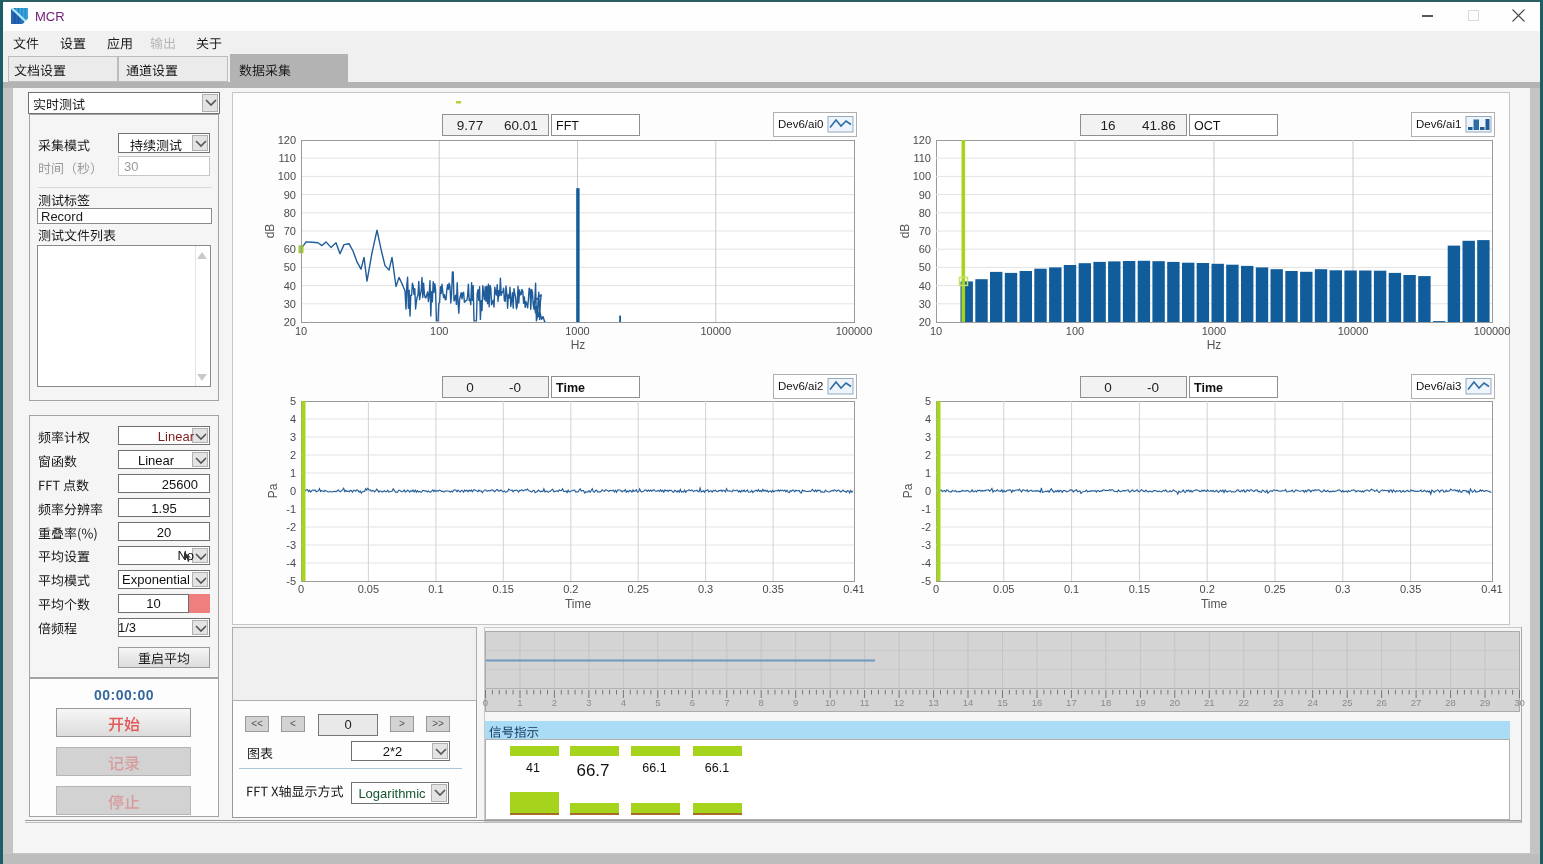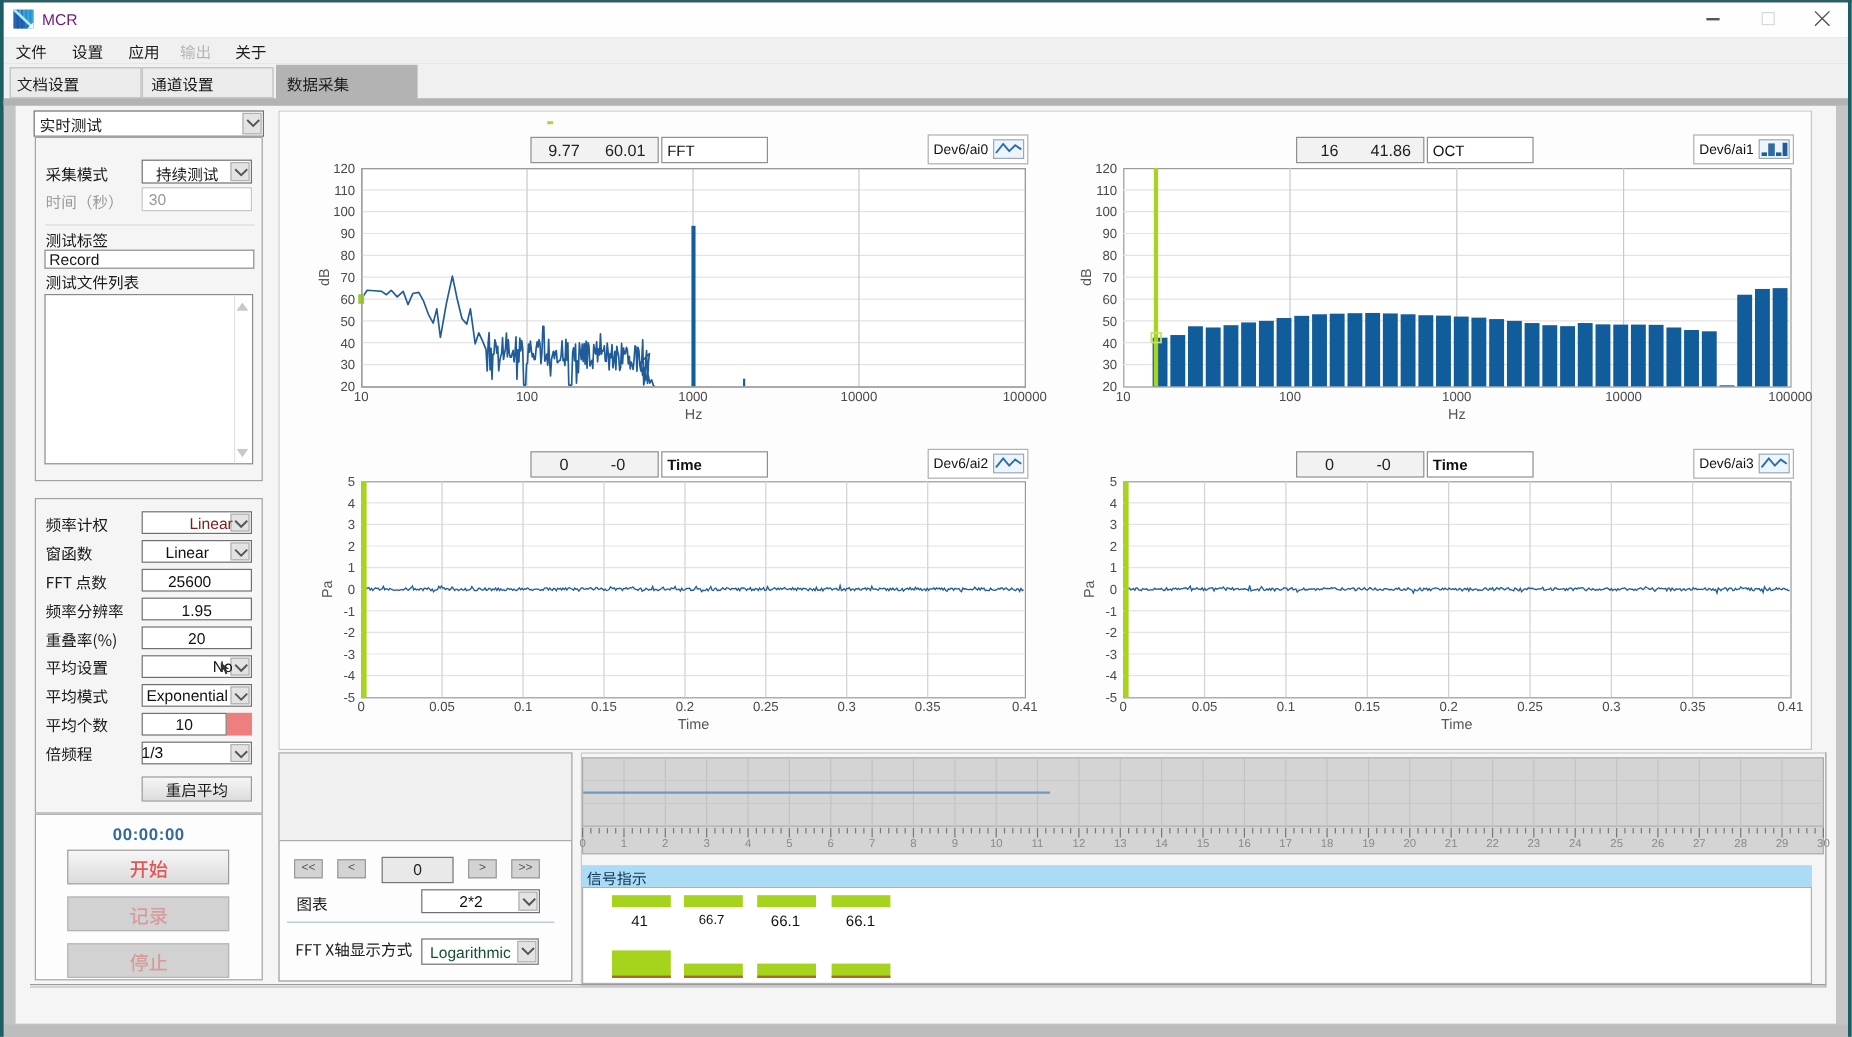--- a/index.html
+++ b/index.html
@@ -131,21 +131,21 @@
       <svg width="12" height="8">
         <path d="M1 1 L6 6 L11 1" fill="none" stroke="#555" stroke-width="1.6"></path>
       </svg>
     </div>
   </div>
 <div class="ab" style="left:118px;top:452.8px;width:76px;text-align:center;font-size:13px;color:#111">Linear</div>
 <svg class="ab" style="left:38.0px;top:476.7px;overflow:visible" width="51" height="17">
     <path transform="translate(0,13.3)" fill="#1c1c1c" d="M1.3 0.0H2.5V-4.3H6.1V-5.3H2.5V-8.5H6.8V-9.5H1.3Z M8.5 0.0H9.7V-4.3H13.3V-5.3H9.7V-8.5H14.0V-9.5H8.5Z M17.6 0.0H18.8V-8.5H21.7V-9.5H14.8V-8.5H17.6Z M28.1 -6.0H34.9V-3.7H28.1ZM29.5 -1.7C29.6 -0.8 29.7 0.3 29.7 0.9L30.7 0.8C30.7 0.2 30.6 -0.9 30.4 -1.7ZM32.2 -1.7C32.5 -0.8 32.9 0.2 33.1 0.9L34.0 0.7C33.9 0.0 33.4 -1.1 33.0 -1.8ZM34.8 -1.8C35.5 -0.9 36.2 0.2 36.5 0.9L37.4 0.5C37.1 -0.2 36.3 -1.3 35.7 -2.1ZM27.4 -2.0C26.9 -1.1 26.3 0.0 25.6 0.6L26.5 1.0C27.2 0.3 27.9 -0.8 28.3 -1.8ZM27.2 -7.0V-2.8H35.9V-7.0H31.9V-8.6H36.9V-9.5H31.9V-10.9H31.0V-7.0Z M43.8 -10.7C43.6 -10.2 43.2 -9.4 42.8 -8.9L43.5 -8.6C43.8 -9.1 44.3 -9.7 44.6 -10.3ZM39.2 -10.3C39.5 -9.8 39.9 -9.0 40.0 -8.6L40.7 -8.9C40.6 -9.4 40.3 -10.1 39.9 -10.6ZM43.4 -3.4C43.1 -2.7 42.7 -2.1 42.2 -1.6C41.7 -1.9 41.2 -2.1 40.7 -2.3C40.9 -2.7 41.1 -3.0 41.3 -3.4ZM39.5 -2.0C40.1 -1.7 40.8 -1.4 41.5 -1.1C40.7 -0.5 39.6 -0.1 38.6 0.2C38.8 0.4 39.0 0.7 39.1 0.9C40.2 0.6 41.4 0.1 42.3 -0.7C42.7 -0.4 43.1 -0.1 43.4 0.1L44.0 -0.6C43.7 -0.8 43.4 -1.0 42.9 -1.2C43.6 -2.0 44.2 -2.9 44.5 -4.0L44.0 -4.2L43.8 -4.2H41.7L42.0 -4.9L41.1 -5.0C41.0 -4.8 40.9 -4.5 40.7 -4.2H39.0V-3.4H40.3C40.1 -2.9 39.8 -2.4 39.5 -2.0ZM41.4 -10.9V-8.5H38.7V-7.7H41.1C40.5 -6.9 39.5 -6.0 38.6 -5.7C38.8 -5.5 39.0 -5.1 39.1 -4.9C39.9 -5.3 40.7 -6.1 41.4 -6.8V-5.3H42.3V-7.0C42.9 -6.6 43.7 -6.0 44.0 -5.7L44.6 -6.4C44.3 -6.6 43.1 -7.3 42.5 -7.7H45.0V-8.5H42.3V-10.9ZM46.2 -10.8C45.9 -8.5 45.3 -6.3 44.3 -5.0C44.5 -4.8 44.9 -4.5 45.0 -4.4C45.4 -4.9 45.7 -5.4 45.9 -6.1C46.2 -4.8 46.6 -3.6 47.1 -2.6C46.3 -1.4 45.3 -0.4 43.9 0.3C44.1 0.5 44.4 0.9 44.5 1.1C45.8 0.4 46.8 -0.5 47.6 -1.7C48.2 -0.6 49.0 0.3 50.0 0.9C50.2 0.7 50.5 0.3 50.7 0.2C49.6 -0.4 48.7 -1.4 48.1 -2.6C48.8 -3.9 49.2 -5.5 49.5 -7.5H50.4V-8.4H46.7C46.9 -9.1 47.0 -9.9 47.1 -10.7ZM48.6 -7.5C48.4 -6.0 48.0 -4.7 47.6 -3.6C47.1 -4.8 46.7 -6.1 46.5 -7.5Z"></path>
   </svg>
 <div class="tb" style="left:118px;top:474.2px;width:92px;height:19px;border-color:#707070"></div>
-<div class="ab" style="left:118px;top:476.7px;width:80px;text-align:center;font-size:13px;color:#111">25600</div>
+<div class="ab" style="left:118px;top:476.7px;width:80px;text-align:right;font-size:13px;color:#111">25600</div>
 <svg class="ab" style="left:38.0px;top:500.6px;overflow:visible" width="65" height="17">
     <path transform="translate(0,13.3)" fill="#1c1c1c" d="M9.1 -6.5C9.1 -2.0 8.9 -0.5 5.8 0.4C6.0 0.6 6.2 0.9 6.3 1.1C9.7 0.1 9.9 -1.7 9.9 -6.5ZM9.5 -1.1C10.3 -0.4 11.5 0.5 12.0 1.1L12.6 0.4C12.0 -0.1 10.9 -1.0 10.0 -1.6ZM5.6 -5.0C4.9 -2.3 3.4 -0.5 0.6 0.3C0.8 0.5 1.1 0.8 1.1 1.1C4.1 0.0 5.7 -1.9 6.4 -4.8ZM1.7 -5.2C1.5 -4.2 1.0 -3.2 0.5 -2.6C0.7 -2.5 1.1 -2.2 1.2 -2.1C1.8 -2.8 2.3 -3.9 2.5 -5.0ZM7.1 -7.9V-1.8H7.9V-7.1H11.1V-1.8H12.0V-7.9H9.6L10.2 -9.3H12.3V-10.2H6.7V-9.3H9.2C9.1 -8.8 8.9 -8.3 8.7 -7.9ZM1.5 -9.8V-6.9H0.5V-6.0H3.2V-2.1H4.1V-6.0H6.5V-6.9H4.3V-8.5H6.2V-9.3H4.3V-10.9H3.5V-6.9H2.3V-9.8Z M23.8 -8.4C23.3 -7.8 22.5 -7.1 21.9 -6.7L22.6 -6.2C23.2 -6.6 24.0 -7.3 24.6 -7.9ZM13.7 -4.4 14.2 -3.6C15.1 -4.0 16.1 -4.6 17.1 -5.1L17.0 -5.9C15.8 -5.3 14.5 -4.7 13.7 -4.4ZM14.1 -7.8C14.8 -7.3 15.7 -6.7 16.1 -6.3L16.8 -6.9C16.3 -7.3 15.5 -7.9 14.8 -8.3ZM21.8 -5.3C22.7 -4.8 23.8 -4.0 24.4 -3.5L25.1 -4.0C24.5 -4.6 23.4 -5.3 22.5 -5.8ZM13.7 -2.6V-1.7H19.0V1.0H20.0V-1.7H25.4V-2.6H20.0V-3.7H19.0V-2.6ZM18.7 -10.8C18.9 -10.5 19.1 -10.1 19.3 -9.8H13.9V-8.9H18.7C18.3 -8.2 17.9 -7.7 17.7 -7.5C17.5 -7.3 17.3 -7.1 17.1 -7.1C17.2 -6.9 17.3 -6.5 17.4 -6.3C17.6 -6.4 17.9 -6.4 19.4 -6.5C18.7 -5.9 18.2 -5.4 17.9 -5.2C17.5 -4.8 17.1 -4.6 16.9 -4.5C17.0 -4.3 17.1 -3.9 17.1 -3.7C17.4 -3.8 17.9 -3.9 21.3 -4.2C21.4 -4.0 21.6 -3.7 21.6 -3.5L22.4 -3.9C22.1 -4.5 21.5 -5.4 20.9 -6.1L20.2 -5.8C20.4 -5.5 20.6 -5.2 20.8 -4.9L18.5 -4.7C19.6 -5.6 20.8 -6.8 21.8 -8.0L21.0 -8.4C20.8 -8.1 20.4 -7.7 20.1 -7.4L18.5 -7.3C18.9 -7.7 19.3 -8.3 19.7 -8.9H25.2V-9.8H20.4C20.2 -10.1 19.9 -10.6 19.6 -11.0Z M34.7 -10.7 33.9 -10.3C34.8 -8.4 36.3 -6.3 37.7 -5.1C37.9 -5.4 38.2 -5.7 38.5 -5.9C37.1 -6.9 35.6 -8.9 34.7 -10.7ZM30.2 -10.7C29.5 -8.7 28.1 -6.9 26.6 -5.7C26.8 -5.6 27.2 -5.2 27.4 -5.0C27.8 -5.3 28.1 -5.6 28.4 -5.9V-5.0H30.9C30.6 -2.8 29.9 -0.8 26.8 0.2C27.1 0.5 27.3 0.8 27.4 1.1C30.8 -0.1 31.6 -2.5 32.0 -5.0H35.5C35.4 -1.8 35.2 -0.5 34.8 -0.2C34.7 -0.1 34.6 -0.0 34.3 -0.0C34.0 -0.0 33.2 -0.0 32.3 -0.1C32.5 0.2 32.6 0.6 32.7 0.9C33.5 0.9 34.3 0.9 34.7 0.9C35.2 0.9 35.5 0.8 35.7 0.4C36.2 -0.1 36.3 -1.5 36.5 -5.5C36.6 -5.7 36.6 -6.0 36.6 -6.0H28.5C29.6 -7.2 30.6 -8.7 31.3 -10.4Z M44.4 -8.3C44.4 -7.0 44.2 -5.3 43.9 -4.3L44.6 -4.1C45.0 -5.2 45.1 -6.9 45.1 -8.2ZM45.8 -10.8V-6.0C45.8 -3.6 45.6 -1.3 43.4 0.4C43.6 0.5 43.9 0.8 44.0 1.0C46.4 -0.8 46.6 -3.3 46.6 -6.0V-10.8ZM40.2 -8.0C40.4 -7.3 40.6 -6.4 40.6 -5.8L41.4 -6.0C41.3 -6.6 41.1 -7.5 40.9 -8.2ZM47.5 -8.0C47.8 -7.3 47.9 -6.4 48.0 -5.8L48.7 -6.0C48.7 -6.6 48.5 -7.5 48.2 -8.2ZM40.8 -10.6C41.0 -10.2 41.3 -9.6 41.4 -9.2H39.7V-8.4H43.8V-9.2H42.4C42.2 -9.7 41.9 -10.3 41.6 -10.8ZM39.7 -3.4V-2.6H41.3C41.2 -1.5 40.9 -0.4 39.7 0.4C39.9 0.6 40.2 0.9 40.3 1.1C41.7 0.1 42.1 -1.3 42.2 -2.6H43.8V-3.4H42.2V-4.9H43.9V-5.8H42.8C43.0 -6.4 43.3 -7.3 43.5 -8.0L42.7 -8.2C42.5 -7.5 42.3 -6.5 42.0 -5.8H39.6V-4.9H41.3V-3.4ZM48.3 -10.7C48.5 -10.2 48.8 -9.7 48.9 -9.2H47.1V-8.4H51.3V-9.2H49.9C49.7 -9.7 49.4 -10.4 49.1 -10.9ZM47.1 -3.0V-2.2H48.8V1.0H49.7V-2.2H51.3V-3.0H49.7V-4.9H51.5V-5.7H50.2C50.5 -6.4 50.8 -7.3 51.0 -8.0L50.2 -8.2C50.0 -7.5 49.7 -6.4 49.5 -5.7H46.9V-4.9H48.8V-3.0Z M62.8 -8.4C62.3 -7.8 61.5 -7.1 60.9 -6.7L61.6 -6.2C62.2 -6.6 63.0 -7.3 63.6 -7.9ZM52.7 -4.4 53.2 -3.6C54.1 -4.0 55.1 -4.6 56.1 -5.1L56.0 -5.9C54.8 -5.3 53.5 -4.7 52.7 -4.4ZM53.1 -7.8C53.8 -7.3 54.7 -6.7 55.1 -6.3L55.8 -6.9C55.3 -7.3 54.5 -7.9 53.8 -8.3ZM60.8 -5.3C61.7 -4.8 62.8 -4.0 63.4 -3.5L64.1 -4.0C63.5 -4.6 62.4 -5.3 61.5 -5.8ZM52.7 -2.6V-1.7H58.0V1.0H59.0V-1.7H64.3V-2.6H59.0V-3.7H58.0V-2.6ZM57.7 -10.8C57.9 -10.5 58.1 -10.1 58.3 -9.8H52.9V-8.9H57.7C57.3 -8.2 56.9 -7.7 56.7 -7.5C56.5 -7.3 56.3 -7.1 56.1 -7.1C56.2 -6.9 56.3 -6.5 56.4 -6.3C56.6 -6.4 56.9 -6.4 58.4 -6.5C57.7 -5.9 57.2 -5.4 56.9 -5.2C56.5 -4.8 56.1 -4.6 55.9 -4.5C56.0 -4.3 56.1 -3.9 56.1 -3.7C56.4 -3.8 56.9 -3.9 60.3 -4.2C60.4 -4.0 60.6 -3.7 60.6 -3.5L61.4 -3.9C61.1 -4.5 60.5 -5.4 59.9 -6.1L59.2 -5.8C59.4 -5.5 59.6 -5.2 59.8 -4.9L57.5 -4.7C58.6 -5.6 59.8 -6.8 60.8 -8.0L60.0 -8.4C59.8 -8.1 59.4 -7.7 59.1 -7.4L57.5 -7.3C57.9 -7.7 58.3 -8.3 58.7 -8.9H64.2V-9.8H59.4C59.2 -10.1 58.9 -10.6 58.6 -11.0Z"></path>
   </svg>
 <div class="tb" style="left:118px;top:498.1px;width:92px;height:19px;border-color:#707070"></div>
 <div class="ab" style="left:118px;top:500.6px;width:92px;text-align:center;font-size:13px;color:#111">1.95</div>
 <svg class="ab" style="left:38.0px;top:524.5px;overflow:visible" width="60" height="17">
     <path transform="translate(0,13.3)" fill="#1c1c1c" d="M2.1 -7.0V-3.0H6.0V-2.1H1.7V-1.3H6.0V-0.2H0.7V0.6H12.3V-0.2H6.9V-1.3H11.5V-2.1H6.9V-3.0H11.0V-7.0H6.9V-7.8H12.3V-8.6H6.9V-9.6C8.5 -9.7 9.9 -9.9 11.0 -10.1L10.5 -10.8C8.4 -10.5 4.8 -10.2 1.7 -10.2C1.8 -10.0 1.9 -9.6 1.9 -9.4C3.2 -9.4 4.6 -9.5 6.0 -9.5V-8.6H0.8V-7.8H6.0V-7.0ZM3.0 -4.7H6.0V-3.7H3.0ZM6.9 -4.7H10.0V-3.7H6.9ZM3.0 -6.3H6.0V-5.3H3.0ZM6.9 -6.3H10.0V-5.3H6.9Z M16.2 -9.4C17.1 -9.2 18.0 -9.1 18.9 -8.9C17.7 -8.6 16.5 -8.4 15.3 -8.4C15.4 -8.2 15.5 -7.9 15.6 -7.7C17.1 -7.9 18.7 -8.2 20.2 -8.6C21.2 -8.3 22.1 -8.0 22.8 -7.7L23.4 -8.3C22.8 -8.5 22.0 -8.7 21.2 -8.9C22.1 -9.3 22.8 -9.7 23.3 -10.3L22.9 -10.6L22.7 -10.6H15.7V-9.9H21.8C21.3 -9.6 20.8 -9.4 20.1 -9.2C19.0 -9.5 17.8 -9.7 16.7 -9.8ZM14.1 -4.9V-3.1H15.0V-4.2H24.0V-3.1H24.9V-4.9H24.3L24.9 -5.4C24.5 -5.6 23.9 -5.9 23.3 -6.1C23.9 -6.5 24.5 -6.9 24.9 -7.5L24.3 -7.8L24.2 -7.7H19.8V-7.1H23.6C23.3 -6.9 22.9 -6.6 22.5 -6.4C21.8 -6.7 21.1 -6.9 20.4 -7.0L19.9 -6.6C20.5 -6.4 21.0 -6.2 21.6 -6.1C20.9 -5.8 20.1 -5.6 19.4 -5.5C19.6 -5.4 19.8 -5.1 19.9 -5.0C20.7 -5.1 21.7 -5.4 22.5 -5.7C23.2 -5.5 23.8 -5.2 24.3 -4.9H14.3C15.2 -5.1 16.1 -5.3 16.9 -5.7C17.5 -5.4 18.1 -5.2 18.5 -4.9L19.1 -5.4C18.7 -5.6 18.2 -5.9 17.6 -6.1C18.3 -6.5 18.8 -7.0 19.1 -7.5L18.6 -7.8L18.5 -7.7H14.3V-7.1H17.9C17.6 -6.9 17.3 -6.6 16.9 -6.4C16.3 -6.7 15.7 -6.9 15.0 -7.0L14.6 -6.6C15.1 -6.4 15.6 -6.2 16.0 -6.1C15.3 -5.8 14.6 -5.6 13.8 -5.5C14.0 -5.3 14.1 -5.1 14.2 -4.9ZM16.8 -1.8H22.1V-1.2H16.8ZM16.8 -2.4V-3.0H22.1V-2.4ZM16.8 -0.6H22.1V0.0H16.8ZM15.9 -3.6V0.0H13.7V0.8H25.3V0.0H23.0V-3.6Z M36.8 -8.4C36.3 -7.8 35.5 -7.1 34.9 -6.7L35.6 -6.2C36.2 -6.6 37.0 -7.3 37.6 -7.9ZM26.7 -4.4 27.2 -3.6C28.1 -4.0 29.1 -4.6 30.1 -5.1L30.0 -5.9C28.8 -5.3 27.5 -4.7 26.7 -4.4ZM27.1 -7.8C27.8 -7.3 28.7 -6.7 29.1 -6.3L29.8 -6.9C29.3 -7.3 28.5 -7.9 27.8 -8.3ZM34.8 -5.3C35.7 -4.8 36.8 -4.0 37.4 -3.5L38.1 -4.0C37.5 -4.6 36.4 -5.3 35.5 -5.8ZM26.7 -2.6V-1.7H32.0V1.0H33.0V-1.7H38.4V-2.6H33.0V-3.7H32.0V-2.6ZM31.7 -10.8C31.9 -10.5 32.1 -10.1 32.3 -9.8H26.9V-8.9H31.7C31.3 -8.2 30.9 -7.7 30.7 -7.5C30.5 -7.3 30.3 -7.1 30.1 -7.1C30.2 -6.9 30.3 -6.5 30.4 -6.3C30.6 -6.4 30.9 -6.4 32.4 -6.5C31.7 -5.9 31.2 -5.4 30.9 -5.2C30.5 -4.8 30.1 -4.6 29.9 -4.5C30.0 -4.3 30.1 -3.9 30.1 -3.7C30.4 -3.8 30.9 -3.9 34.3 -4.2C34.4 -4.0 34.6 -3.7 34.6 -3.5L35.4 -3.9C35.1 -4.5 34.5 -5.4 33.9 -6.1L33.2 -5.8C33.4 -5.5 33.6 -5.2 33.8 -4.9L31.5 -4.7C32.6 -5.6 33.8 -6.8 34.8 -8.0L34.0 -8.4C33.8 -8.1 33.4 -7.7 33.1 -7.4L31.5 -7.3C31.9 -7.7 32.3 -8.3 32.7 -8.9H38.2V-9.8H33.4C33.2 -10.1 32.9 -10.6 32.6 -11.0Z M42.1 2.5 42.8 2.2C41.7 0.4 41.2 -1.8 41.2 -4.0C41.2 -6.2 41.7 -8.4 42.8 -10.3L42.1 -10.6C40.9 -8.7 40.2 -6.6 40.2 -4.0C40.2 -1.5 40.9 0.6 42.1 2.5Z M46.1 -3.7C47.4 -3.7 48.2 -4.8 48.2 -6.7C48.2 -8.6 47.4 -9.7 46.1 -9.7C44.8 -9.7 43.9 -8.6 43.9 -6.7C43.9 -4.8 44.8 -3.7 46.1 -3.7ZM46.1 -4.4C45.3 -4.4 44.8 -5.2 44.8 -6.7C44.8 -8.2 45.3 -9.0 46.1 -9.0C46.8 -9.0 47.3 -8.2 47.3 -6.7C47.3 -5.2 46.8 -4.4 46.1 -4.4ZM46.3 0.2H47.1L52.4 -9.7H51.6ZM52.7 0.2C54.0 0.2 54.9 -0.9 54.9 -2.8C54.9 -4.8 54.0 -5.8 52.7 -5.8C51.4 -5.8 50.5 -4.8 50.5 -2.8C50.5 -0.9 51.4 0.2 52.7 0.2ZM52.7 -0.6C51.9 -0.6 51.4 -1.3 51.4 -2.8C51.4 -4.4 51.9 -5.1 52.7 -5.1C53.4 -5.1 54.0 -4.4 54.0 -2.8C54.0 -1.3 53.4 -0.6 52.7 -0.6Z M56.7 2.5C57.8 0.6 58.6 -1.5 58.6 -4.0C58.6 -6.6 57.8 -8.7 56.7 -10.6L55.9 -10.3C57.0 -8.4 57.6 -6.2 57.6 -4.0C57.6 -1.8 57.0 0.4 55.9 2.2Z"></path>
   </svg>
 <div class="tb" style="left:118px;top:522.0px;width:92px;height:19px;border-color:#707070"></div>
 <div class="ab" style="left:118px;top:524.5px;width:92px;text-align:center;font-size:13px;color:#111">20</div>
@@ -689,21 +689,21 @@
     <text x="1035.5" y="79" font-size="9.5" fill="#8a8a8a" text-anchor="middle">30</text>
   </svg>
 <div class="ab" style="left:485px;top:721px;width:1025px;height:18.5px;background:#abdcf5"></div>
 <svg class="ab" style="left:489.0px;top:724.0px;overflow:visible" width="50" height="16">
     <path transform="translate(0,12.8)" fill="#15365c" d="M4.8 -6.6V-5.9H10.9V-6.6ZM4.8 -4.9V-4.1H10.9V-4.9ZM3.9 -8.4V-7.6H11.8V-8.4ZM6.8 -10.2C7.1 -9.7 7.5 -9.0 7.7 -8.5L8.5 -8.9C8.3 -9.3 7.9 -10.0 7.6 -10.5ZM4.6 -3.0V1.0H5.4V0.5H10.1V1.0H11.0V-3.0ZM5.4 -0.3V-2.3H10.1V-0.3ZM3.2 -10.5C2.6 -8.6 1.5 -6.7 0.4 -5.5C0.6 -5.2 0.8 -4.8 0.9 -4.6C1.3 -5.1 1.7 -5.6 2.1 -6.2V1.0H3.0V-7.7C3.4 -8.5 3.8 -9.3 4.0 -10.2Z M15.8 -9.2H21.7V-7.5H15.8ZM14.8 -10.0V-6.6H22.7V-10.0ZM13.3 -5.5V-4.6H15.9C15.6 -3.9 15.3 -3.0 15.0 -2.4H21.6C21.4 -0.9 21.1 -0.2 20.8 0.0C20.6 0.1 20.5 0.1 20.2 0.1C19.8 0.1 18.9 0.1 18.1 0.0C18.2 0.3 18.4 0.7 18.4 0.9C19.2 1.0 20.1 1.0 20.5 1.0C21.0 1.0 21.3 0.9 21.6 0.6C22.0 0.2 22.4 -0.7 22.6 -2.8C22.7 -3.0 22.7 -3.2 22.7 -3.2H16.4L16.9 -4.6H24.2V-5.5Z M35.5 -9.8C34.5 -9.3 32.9 -8.9 31.4 -8.6V-10.5H30.5V-6.9C30.5 -5.8 30.9 -5.5 32.4 -5.5C32.6 -5.5 35.0 -5.5 35.3 -5.5C36.5 -5.5 36.8 -6.0 37.0 -7.6C36.7 -7.7 36.3 -7.8 36.1 -8.0C36.0 -6.6 35.9 -6.4 35.2 -6.4C34.7 -6.4 32.8 -6.4 32.4 -6.4C31.6 -6.4 31.4 -6.5 31.4 -6.9V-7.8C33.1 -8.1 34.9 -8.6 36.2 -9.1ZM31.4 -1.7H35.5V-0.4H31.4ZM31.4 -2.4V-3.7H35.5V-2.4ZM30.5 -4.5V1.0H31.4V0.4H35.5V0.9H36.4V-4.5ZM27.3 -10.5V-8.0H25.6V-7.1H27.3V-4.4L25.4 -3.9L25.7 -3.0L27.3 -3.5V-0.1C27.3 0.1 27.2 0.1 27.1 0.1C26.9 0.1 26.4 0.1 25.8 0.1C25.9 0.4 26.1 0.8 26.1 1.0C26.9 1.0 27.4 1.0 27.8 0.8C28.1 0.7 28.2 0.4 28.2 -0.1V-3.7L29.9 -4.2L29.8 -5.1L28.2 -4.7V-7.1H29.7V-8.0H28.2V-10.5Z M40.4 -4.4C39.9 -3.0 39.0 -1.6 37.9 -0.7C38.2 -0.6 38.6 -0.3 38.8 -0.1C39.8 -1.1 40.8 -2.6 41.4 -4.1ZM46.0 -4.0C47.0 -2.8 47.9 -1.2 48.2 -0.1L49.2 -0.6C48.8 -1.6 47.8 -3.2 46.9 -4.4ZM39.4 -9.6V-8.7H48.2V-9.6ZM38.2 -6.5V-5.6H43.3V-0.2C43.3 -0.0 43.2 0.0 43.0 0.0C42.7 0.0 41.9 0.0 41.0 0.0C41.2 0.3 41.4 0.7 41.4 1.0C42.5 1.0 43.2 1.0 43.7 0.8C44.1 0.7 44.3 0.4 44.3 -0.2V-5.6H49.3V-6.5Z"></path>
   </svg>
 <div class="ab" style="left:485px;top:739px;width:1025px;height:81px;background:#fff;border:1px solid #b0b0b0"></div>
 <div class="ab" style="left:510px;top:746px;width:49px;height:9.5px;background:#a6d31b"></div>
 <div class="ab" style="left:503px;top:761px;width:60px;text-align:center;font-size:12.5px;color:#111">41</div>
 <div class="ab" style="left:569.5px;top:746px;width:49px;height:9.5px;background:#a6d31b"></div>
-<div class="ab" style="left:563px;top:761px;width:60px;text-align:center;font-size:11px;color:#111">66.7</div>
+<div class="ab" style="left:563px;top:761px;width:60px;text-align:center;font-size:17px;color:#111">66.7</div>
 <div class="ab" style="left:631px;top:746px;width:49px;height:9.5px;background:#a6d31b"></div>
 <div class="ab" style="left:624.5px;top:761px;width:60px;text-align:center;font-size:12.5px;color:#111">66.1</div>
 <div class="ab" style="left:692.5px;top:746px;width:49px;height:9.5px;background:#a6d31b"></div>
 <div class="ab" style="left:687px;top:761px;width:60px;text-align:center;font-size:12.5px;color:#111">66.1</div>
 <div class="ab" style="left:510px;top:792px;width:49px;height:23px;background:#a6d31b;border-bottom:2px solid #a96b24"></div>
 <div class="ab" style="left:569.5px;top:803px;width:49px;height:12px;background:#a6d31b;border-bottom:2px solid #a96b24"></div>
 <div class="ab" style="left:631px;top:803px;width:49px;height:12px;background:#a6d31b;border-bottom:2px solid #a96b24"></div>
 <div class="ab" style="left:692.5px;top:803px;width:49px;height:12px;background:#a6d31b;border-bottom:2px solid #a96b24"></div>
 <div class="ab" style="left:25px;top:820px;width:1496px;height:1px;background:#9a9a9a"></div>
 <div class="ab" style="left:25px;top:822px;width:1496px;height:1px;background:#bcbcbc"></div>

